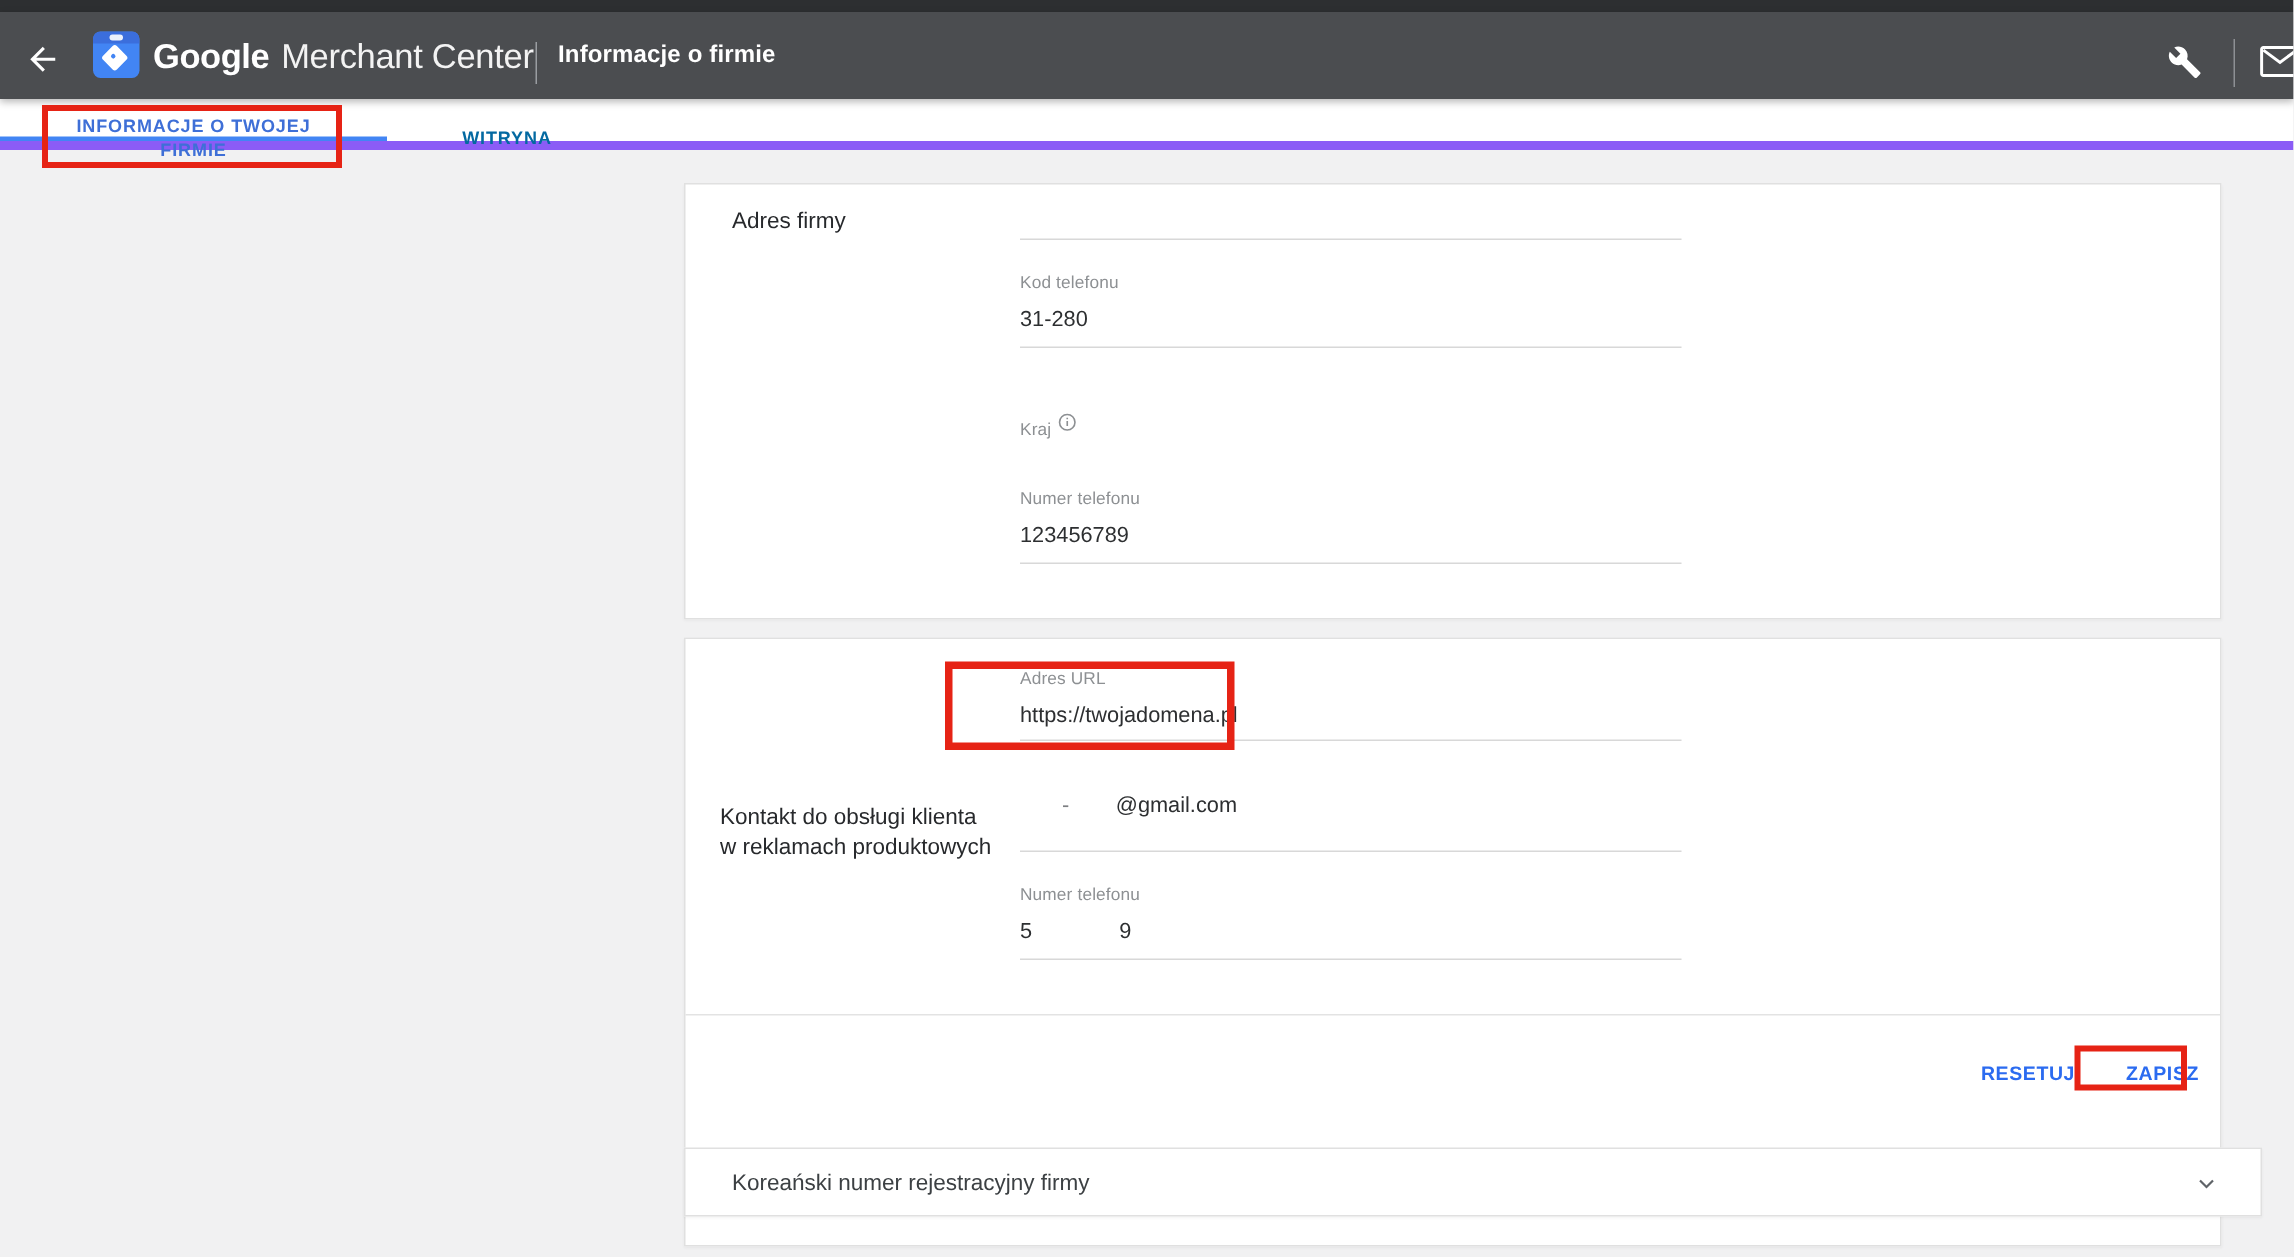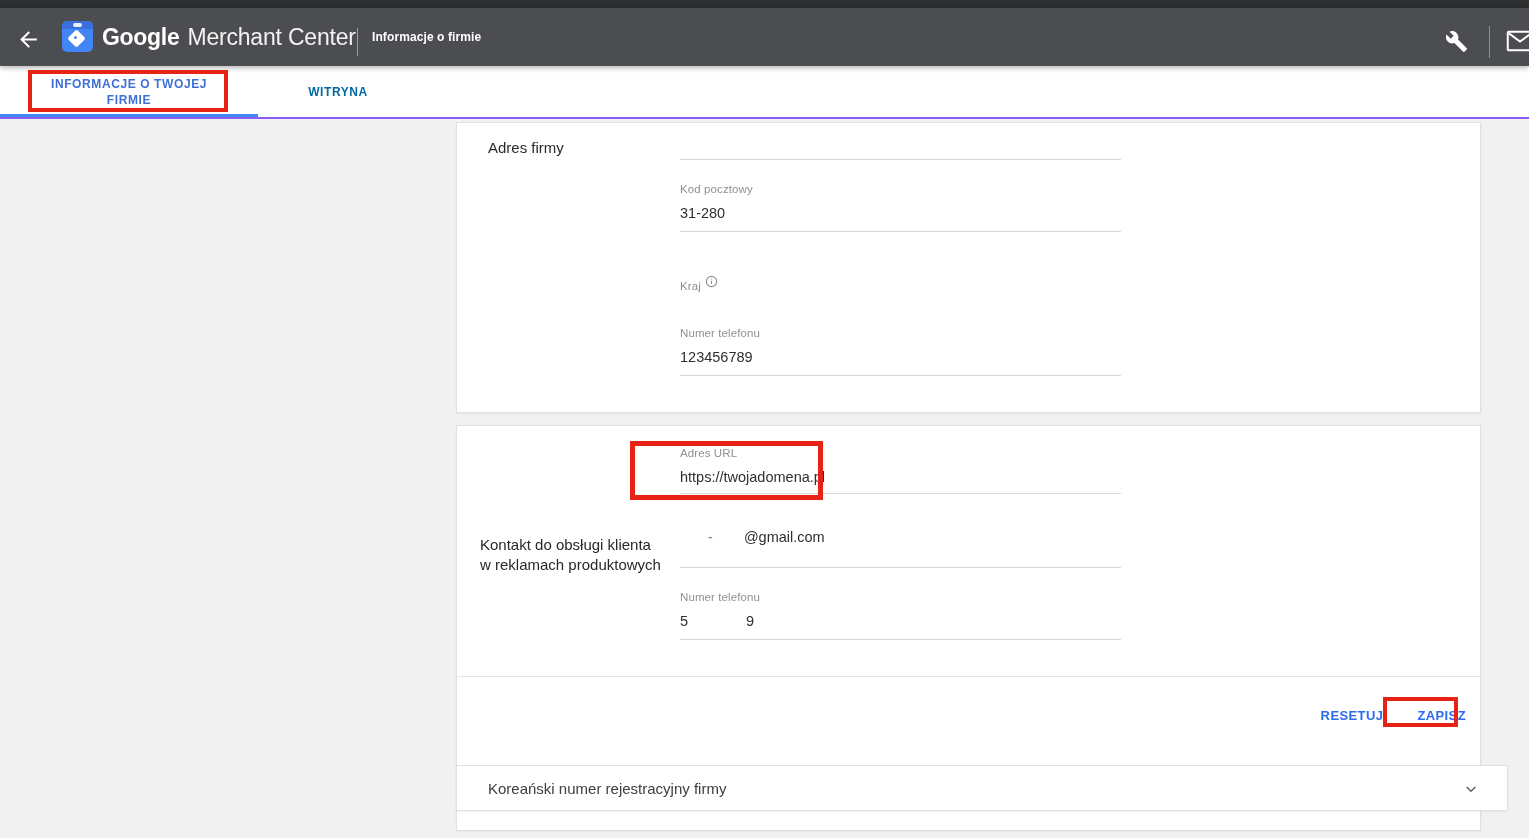--- a/index.html
+++ b/index.html
@@ -29,29 +29,29 @@
   .logo-tile .awning { position:absolute; left:0; top:0; width:100%; height:8px; background:#3b6edc; }
   .logo-tile .handle { position:absolute; left:11px; top:2px; width:9px; height:4px; background:rgba(255,255,255,.9); border-radius:2px; }
   .logo-tile .tag { position:absolute; left:8px; top:11px; width:13px; height:13px; background:#fff; border-radius:2px; transform:rotate(45deg); }
   .logo-tile .tag-hole { position:absolute; left:12px; top:15px; width:3px; height:3px; background:#4285f4; border-radius:50%; transform:rotate(45deg); z-index:2;}
   .logo-text { left:102px; top:0; height:58px; display:flex; align-items:center; gap:8px; color:#fff; }
   .logo-google { font-size:23px; font-weight:600; letter-spacing:-0.3px; }
   .logo-product { font-size:23px; font-weight:400; letter-spacing:-0.2px; color:#f3f3f3; }
   .hdr-divider { width:1px; background:#9a9da1; }
   .hdr-divider.d1 { left:357px; top:20px; height:28px; }
   .hdr-divider.d2 { left:1489px; top:18px; height:32px; background:#8d9094; }
-  .page-title { left:372px; top:0; height:58px; display:flex; align-items:center; color:#fff; font-size:12px; font-weight:700; letter-spacing:.1px; }
+  .page-title { left:372px; top:0; height:58px; display:flex; align-items:center; color:#fff; font-size:16px; font-weight:700; letter-spacing:.1px; }
   .hdr-icon { cursor:pointer; display:flex; align-items:center; justify-content:center; }
   .wrench { left:1441px; top:18px; width:30px; height:30px; }
   .mail { left:1504px; top:18px; width:32px; height:30px; }
 
   
   .tabbar {
-    left:0; top:66px; width:1529px; height:53px;
-    background:#fff; border-bottom:2px solid #8b5cf6; z-index:10;
+    left:0; top:66px; width:1529px; height:34px;
+    background:#fff; border-bottom:6px solid #8b5cf6; z-index:10;
   }
   .tab { position:absolute; top:0; height:51px; display:flex; flex-direction:column; align-items:center; justify-content:center; cursor:pointer; }
   .tab-business { left:0; width:258px; color:#3e6fd7; font-size:12px; font-weight:700; letter-spacing:.6px; line-height:16px; text-align:center; }
   .tab-website { left:258px; width:160px; color:#0369a1; font-size:12px; font-weight:700; letter-spacing:.6px; }
   .tab-underline { position:absolute; left:0; bottom:0; width:258px; height:3px; background:#4285f4; }
 
   
   .card { background:#fff; border:1px solid #e0e0e0; box-shadow:0 1px 2px rgba(0,0,0,.05);margin-left:24px; }
   .card1 { left:432px; top:122px; width:1025px; height:291px; }
   .card2 { left:432px; top:425px; width:1025px; height:406px; }
@@ -142,21 +142,21 @@
   </div>
   <div class="tab-underline"></div>
 </div>
 
 <div class="abs card card1">
   <div class="section-label" style="left:31px; top:16px;">Adres firmy</div>
 
   <div class="f-underline" style="top:36px;"></div>
 
   <div class="field-col" style="top:60px;">
-    <div class="f-label">Kod pocztowy</div>
+    <div class="f-label">Kod telefonu</div>
   </div>
   <div class="field-col field-line" style="top:82px;">
     <div class="f-value">31-280</div>
   </div>
   <div class="f-underline" style="top:108px;"></div>
 
   <div class="field-col" style="top:152px;">
     <span class="f-label">Kraj</span><span class="info-icon"><svg width="13" height="13" viewBox="0 0 24 24" fill="none" stroke="#8d9093" stroke-width="2">
           <circle cx="12" cy="12" r="9.5"></circle>
           <line x1="12" y1="10.5" x2="12" y2="16.5"></line>

